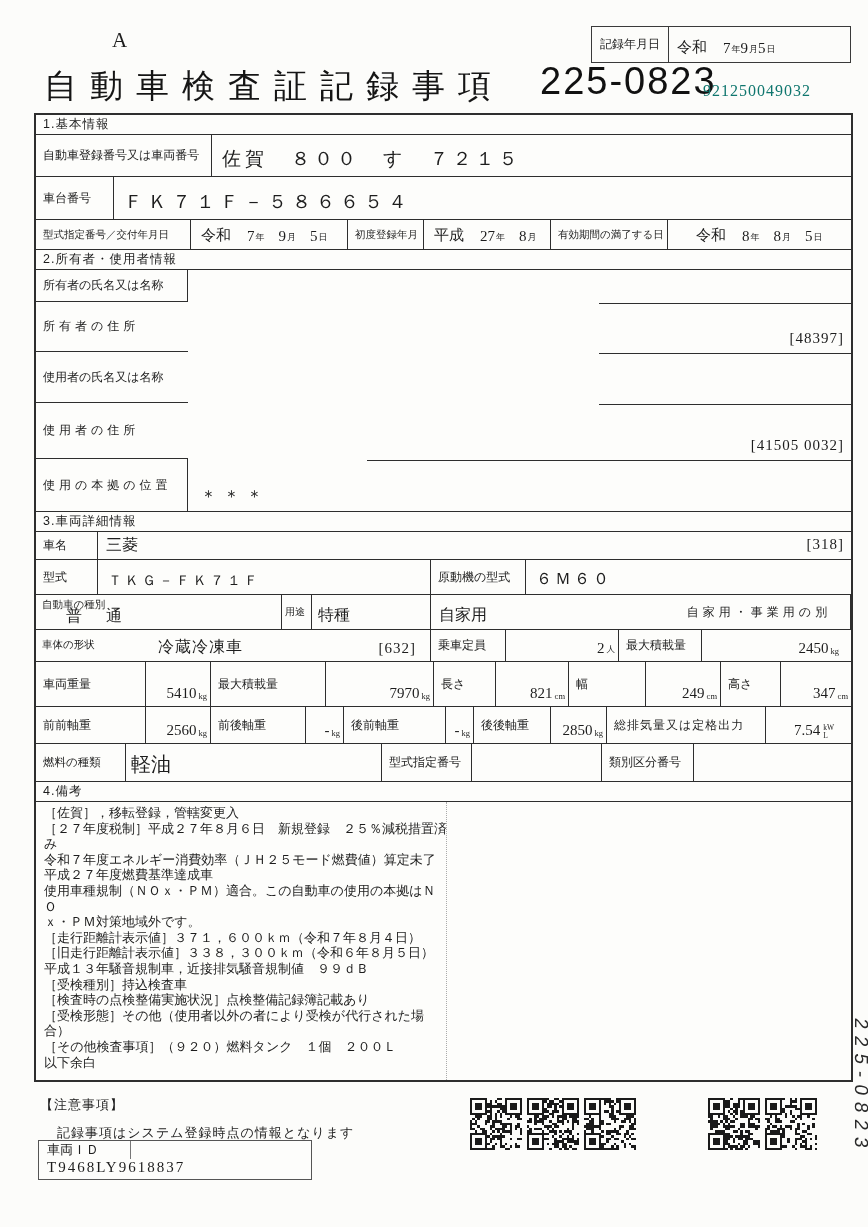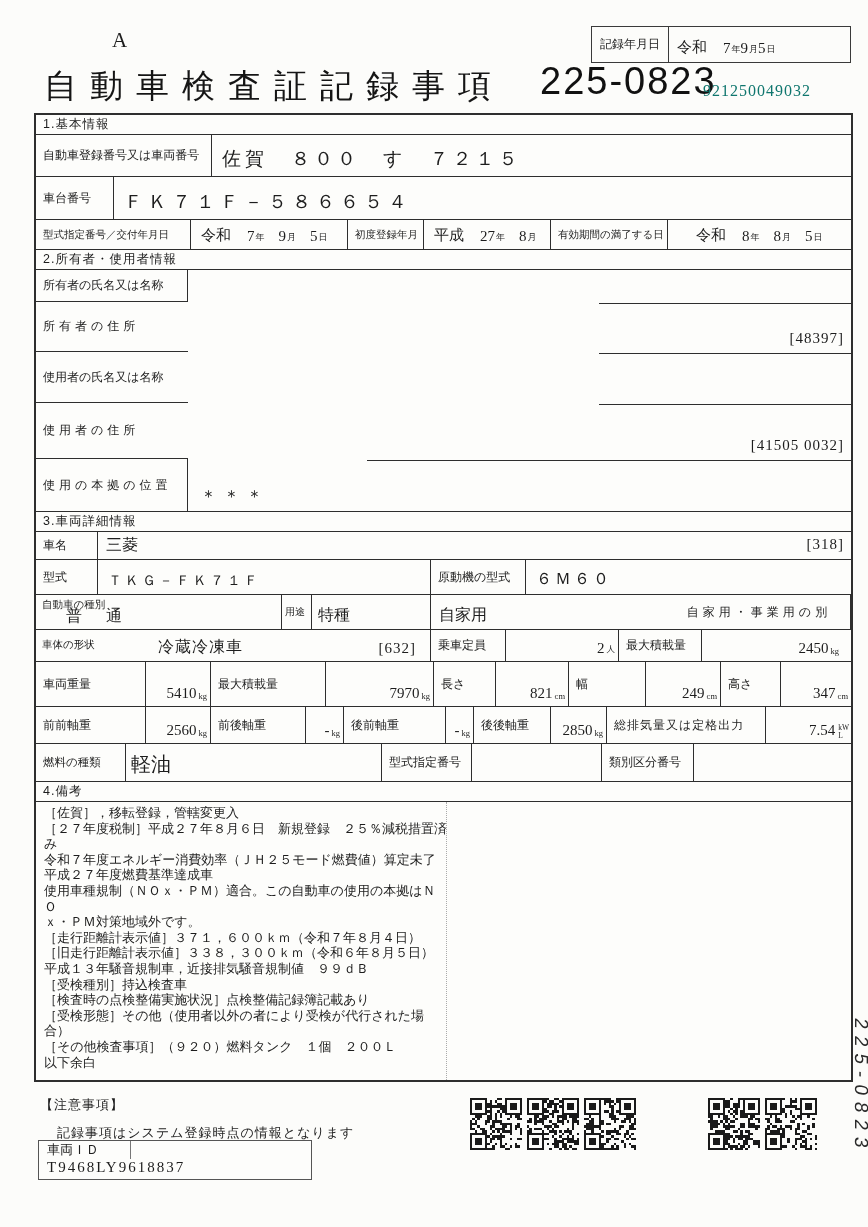--- a/index.html
+++ b/index.html
@@ -252,21 +252,21 @@
       <div class="cell num bR" style="width:28px">
         <span>-</span>
           <span class="u">kg</span>
       </div>
       <div class="cell lc bR" style="width:77px">後後軸重</div>
       <div class="cell num bR" style="width:56px">
         <span>2850</span>
           <span class="u">kg</span>
       </div>
       <div class="cell lc bR" style="width:159px;letter-spacing:1px">総排気量又は定格出力</div>
-      <div class="cell num" style="flex:1;padding-right:2px">
+      <div class="cell num" style="flex:1;padding-right:17px">
         <span>7.54</span>
         <span class="u-stack">
           <span>kW</span>
             <span>L</span>
         </span>
       </div>
     </div>
 
     <div class="row" style="height:38px">
       <div class="cell lc bR" style="width:90px;font-size:11.5px">燃料の種類</div>

